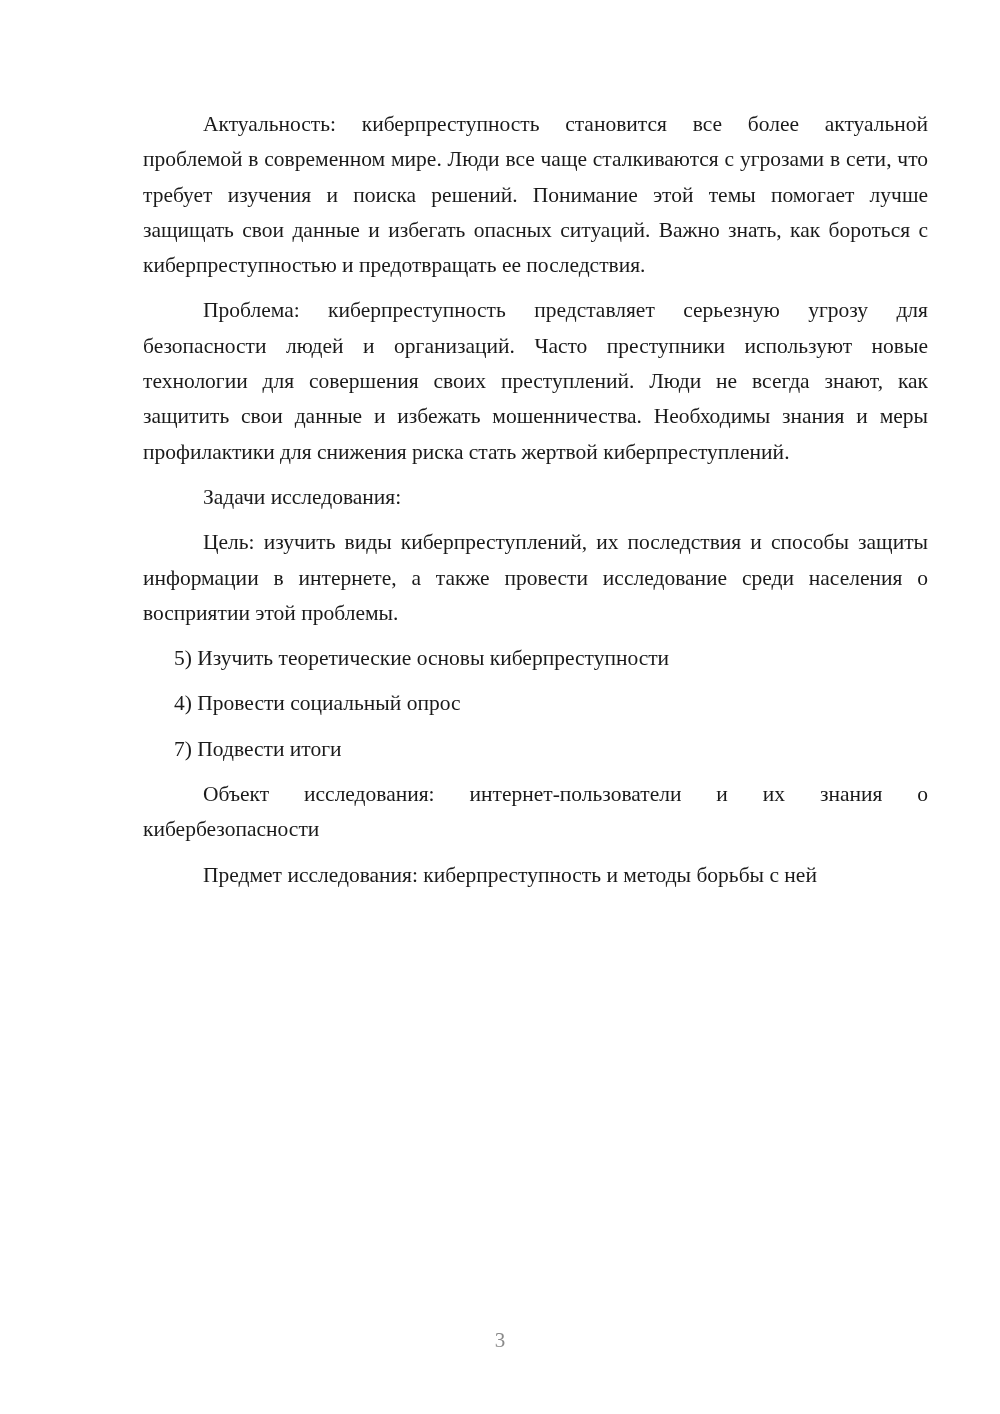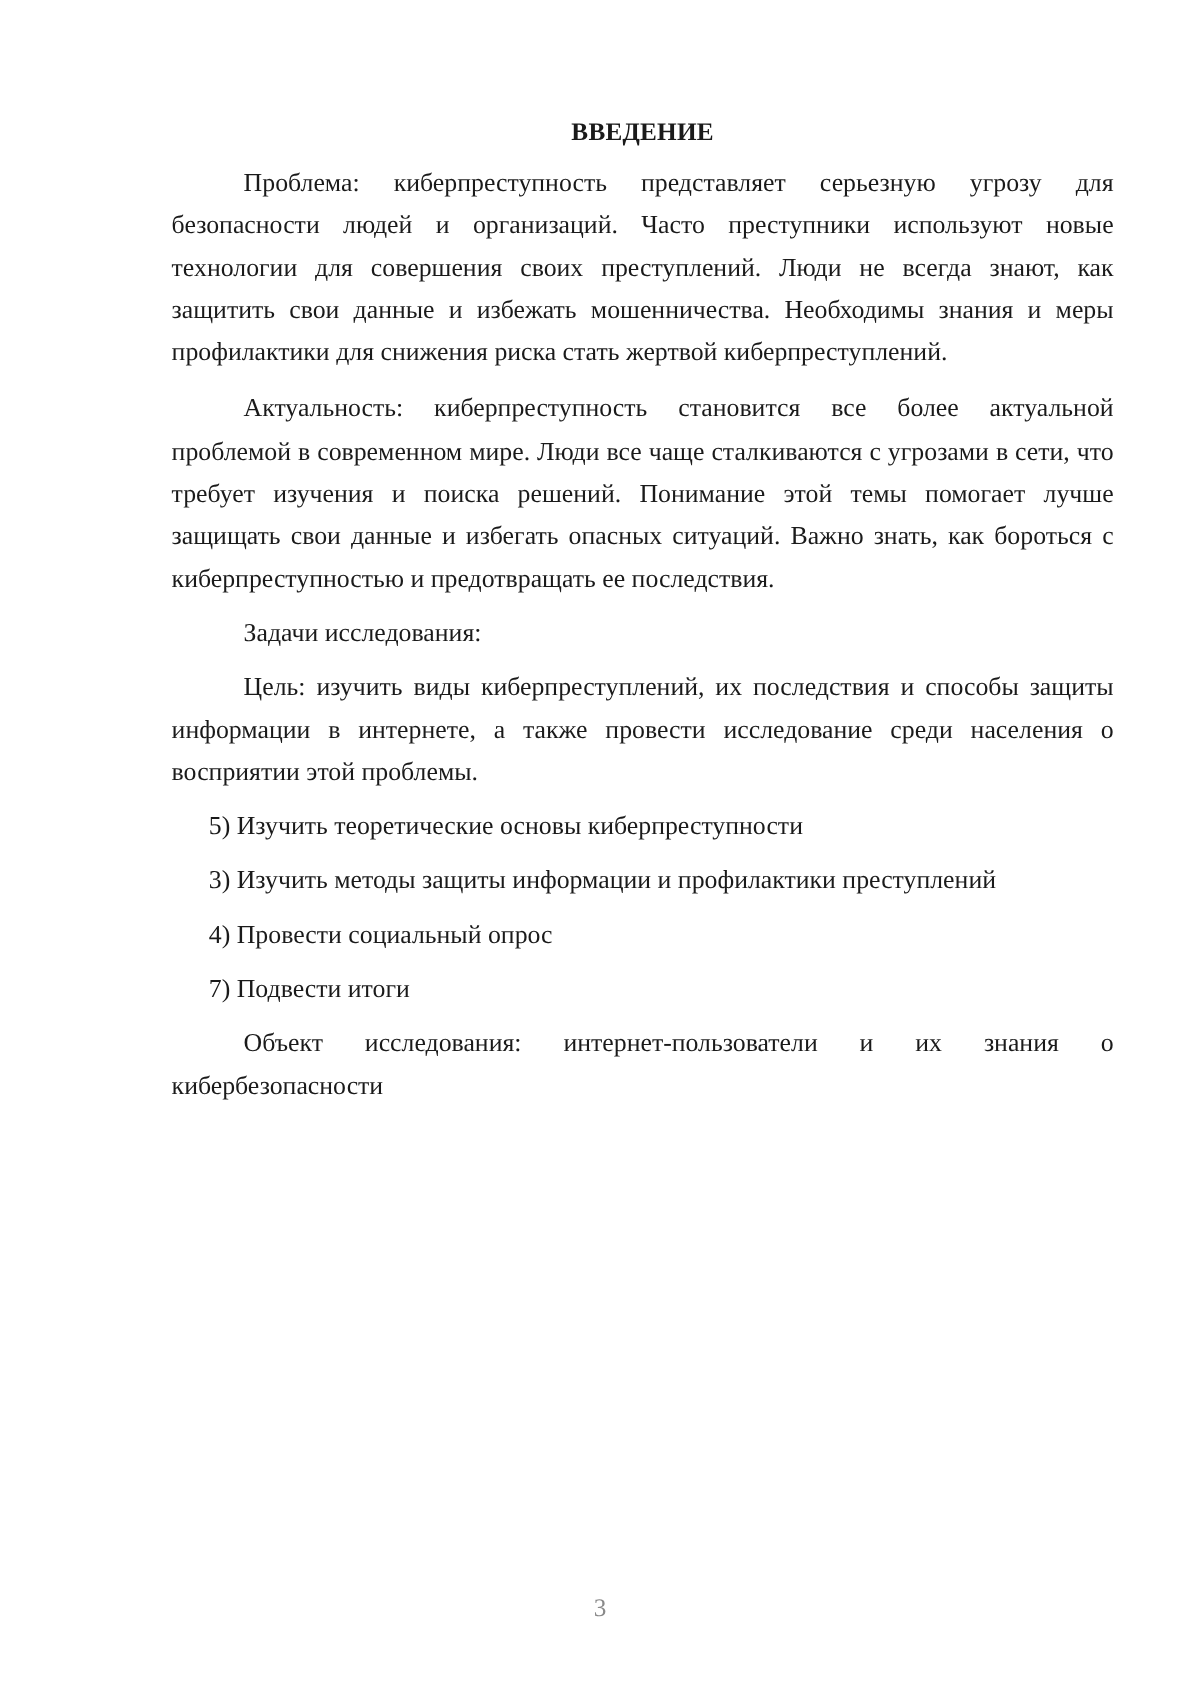--- a/index.html
+++ b/index.html
@@ -11,25 +11,24 @@
   .ind { text-indent: 60px; }
   .li { text-indent: 31px; }
   .gap { margin-top: 10px; }
   .pagenum { position: absolute; left: 0; width: 1000px; top: 1328px; text-align: center;
              font-size: 21px; color: #8a8a8a; }
 </style>
 </head>
 <body>
 
 <div class="page">
-  <div class="title">ВВЕДЕНИЕ</div>
+  <p class="ind" style="margin-top:12px">Актуальность: киберпреступность становится все более актуальной проблемой в современном мире. Люди все чаще сталкиваются с угрозами в сети, что требует изучения и поиска решений. Понимание этой темы помогает лучше защищать свои данные и избегать опасных ситуаций. Важно знать, как бороться с киберпреступностью и предотвращать ее последствия.</p>
   <p class="ind gap">Проблема: киберпреступность представляет серьезную угрозу для безопасности людей и организаций. Часто преступники используют новые технологии для совершения своих преступлений. Люди не всегда знают, как защитить свои данные и избежать мошенничества. Необходимы знания и меры профилактики для снижения риска стать жертвой киберпреступлений.</p>
-  <p class="ind" style="margin-top:12px">Актуальность: киберпреступность становится все более актуальной проблемой в современном мире. Люди все чаще сталкиваются с угрозами в сети, что требует изучения и поиска решений. Понимание этой темы помогает лучше защищать свои данные и избегать опасных ситуаций. Важно знать, как бороться с киберпреступностью и предотвращать ее последствия.</p>
   <p class="ind gap">Задачи исследования:</p>
   <p class="ind gap">Цель: изучить виды киберпреступлений, их последствия и способы защиты информации в интернете, а также провести исследование среди населения о восприятии этой проблемы.</p>
   <p class="li gap">5) Изучить теоретические основы киберпреступности</p>
-  <p class="li gap">3) Изучить методы защиты информации и профилактики преступлений</p>
   <p class="li gap">4) Провести социальный опрос</p>
   <p class="li gap">7) Подвести итоги</p>
   <p class="ind gap">Объект исследования: интернет-пользователи и их знания о кибербезопасности</p>
+  <p class="ind gap">Предмет исследования: киберпреступность и методы борьбы с ней</p>
 </div>
 
 <div class="pagenum">3</div>
 
 </body></html>

